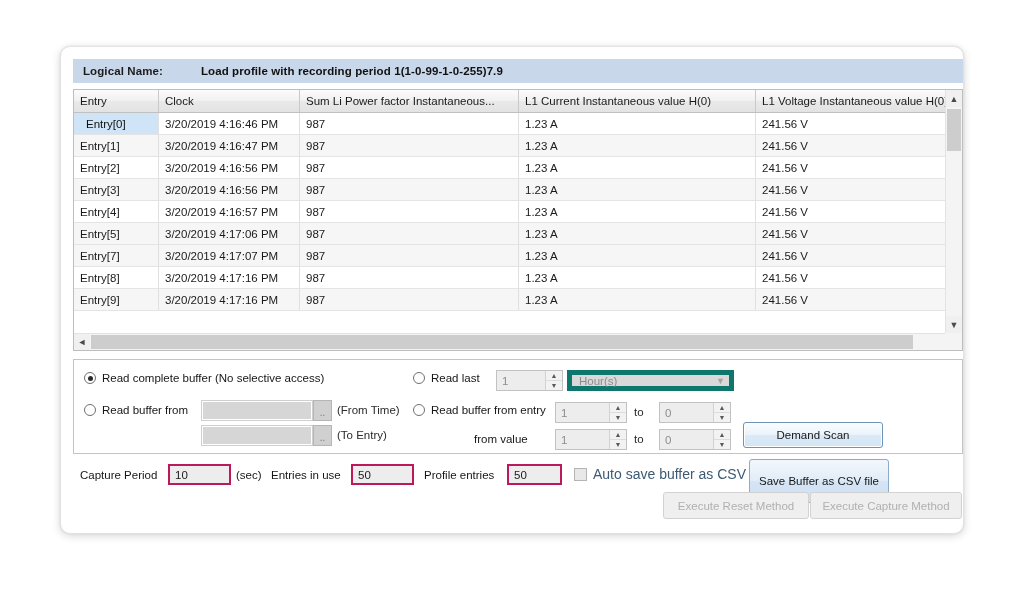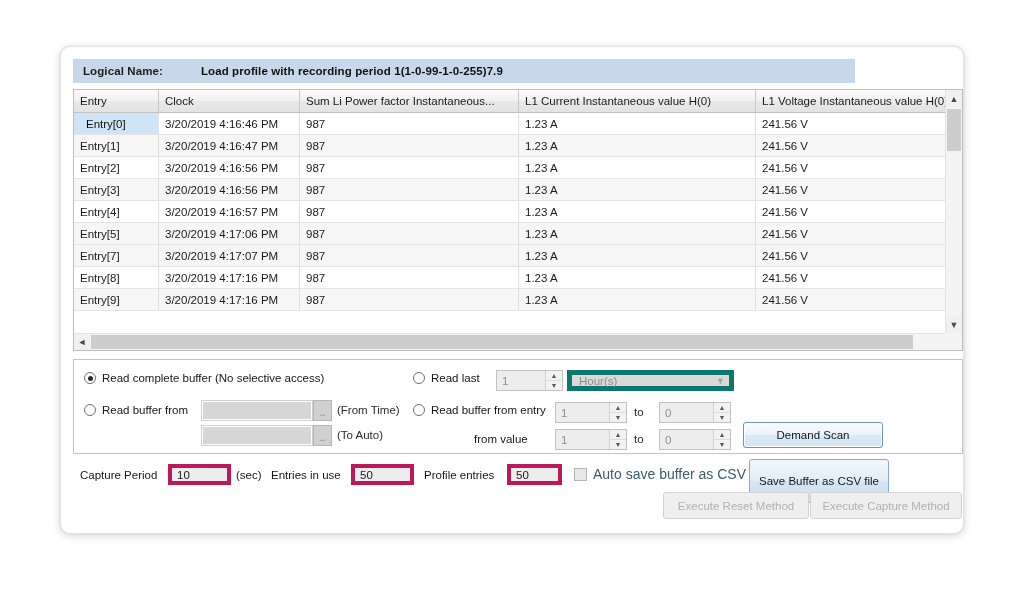--- a/index.html
+++ b/index.html
@@ -38,21 +38,21 @@
     top: 12px;
     width: 878px;
     height: 462px;
   }
 
   
   .logical-bar {
     position: absolute;
     left: 0px;
     top: 0px;
-    width: 782px;
+    width: 890px;
     height: 24px;
     background: #c8d7ea;
     display: flex;
     align-items: center;
     box-sizing: border-box;
     padding-left: 10px;
   }
   .logical-label {
     font-size: 11.5px;
     font-weight: bold;
@@ -325,21 +325,21 @@
     color: #b0b0b0;
   }
 
   .fieldlabel {
     font-size: 11.5px;
     color: #161616;
     white-space: nowrap;
   }
   .input-box {
     background: #ededed;
-    border: 4px solid #be185d;
+    border: 2px solid #be185d;
     box-sizing: border-box;
     height: 21px;
     display: flex;
     align-items: center;
     padding-left: 5px;
     font-size: 11.5px;
     color: #1a1a1a;
   }
   .checkbox {
     width: 13px; height: 13px;
@@ -473,21 +473,21 @@
           <span class="radio"></span>
           <span class="rlabel">Read buffer from</span>
         </div>
 
         <div class="abs txtbox-dis" style="left:128px; top:41px; width:110px;"></div>
         <div class="abs dots-btn" style="left:239px; top:40px;">..</div>
         <div class="abs hint" style="left:263px; top:44px;">(From Time)</div>
 
         <div class="abs txtbox-dis" style="left:128px; top:66px; width:110px;"></div>
         <div class="abs dots-btn" style="left:239px; top:65px;">..</div>
-        <div class="abs hint" style="left:263px; top:69px;">(To Auto)</div>
+        <div class="abs hint" style="left:263px; top:69px;">(To Entry)</div>
 
         <div class="rrow" style="left:339px; top:12px;">
           <span class="radio"></span>
           <span class="rlabel">Read last</span>
         </div>
 
         <div class="abs spin" style="left:422px; top:10px; width:67px;">
           <span class="val">1</span>
           <span class="btns">
               <div>▲</div>

